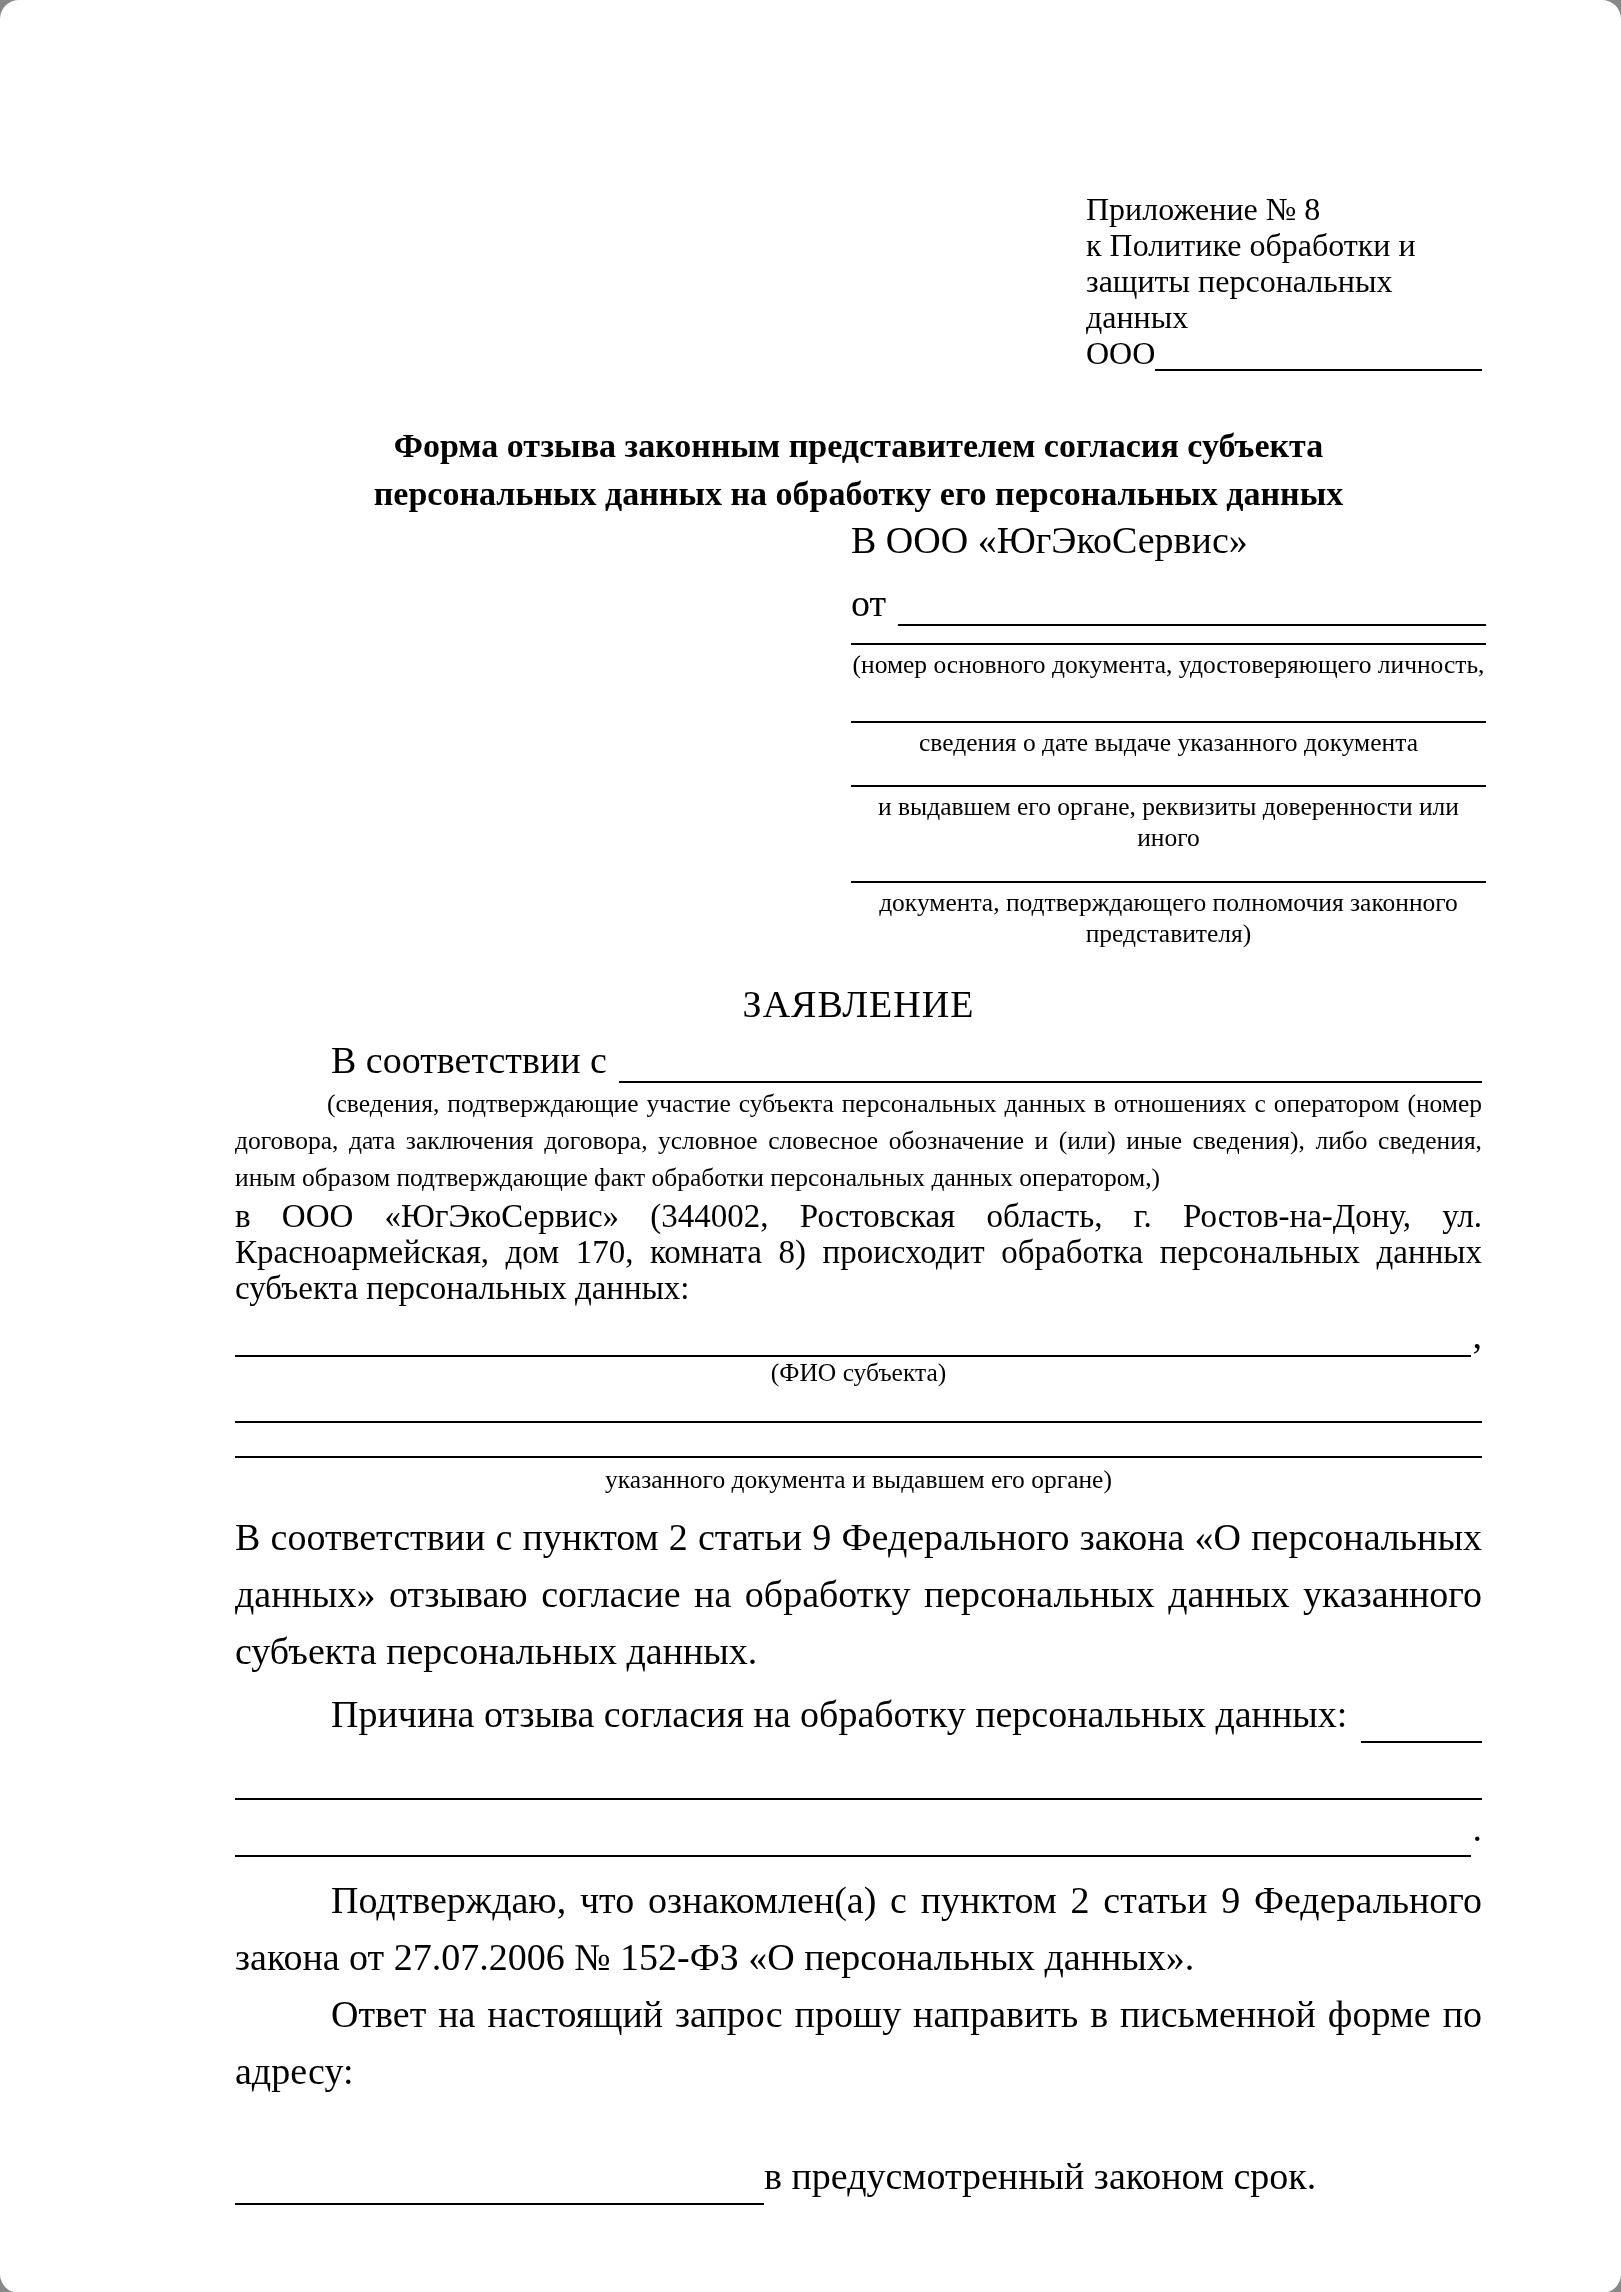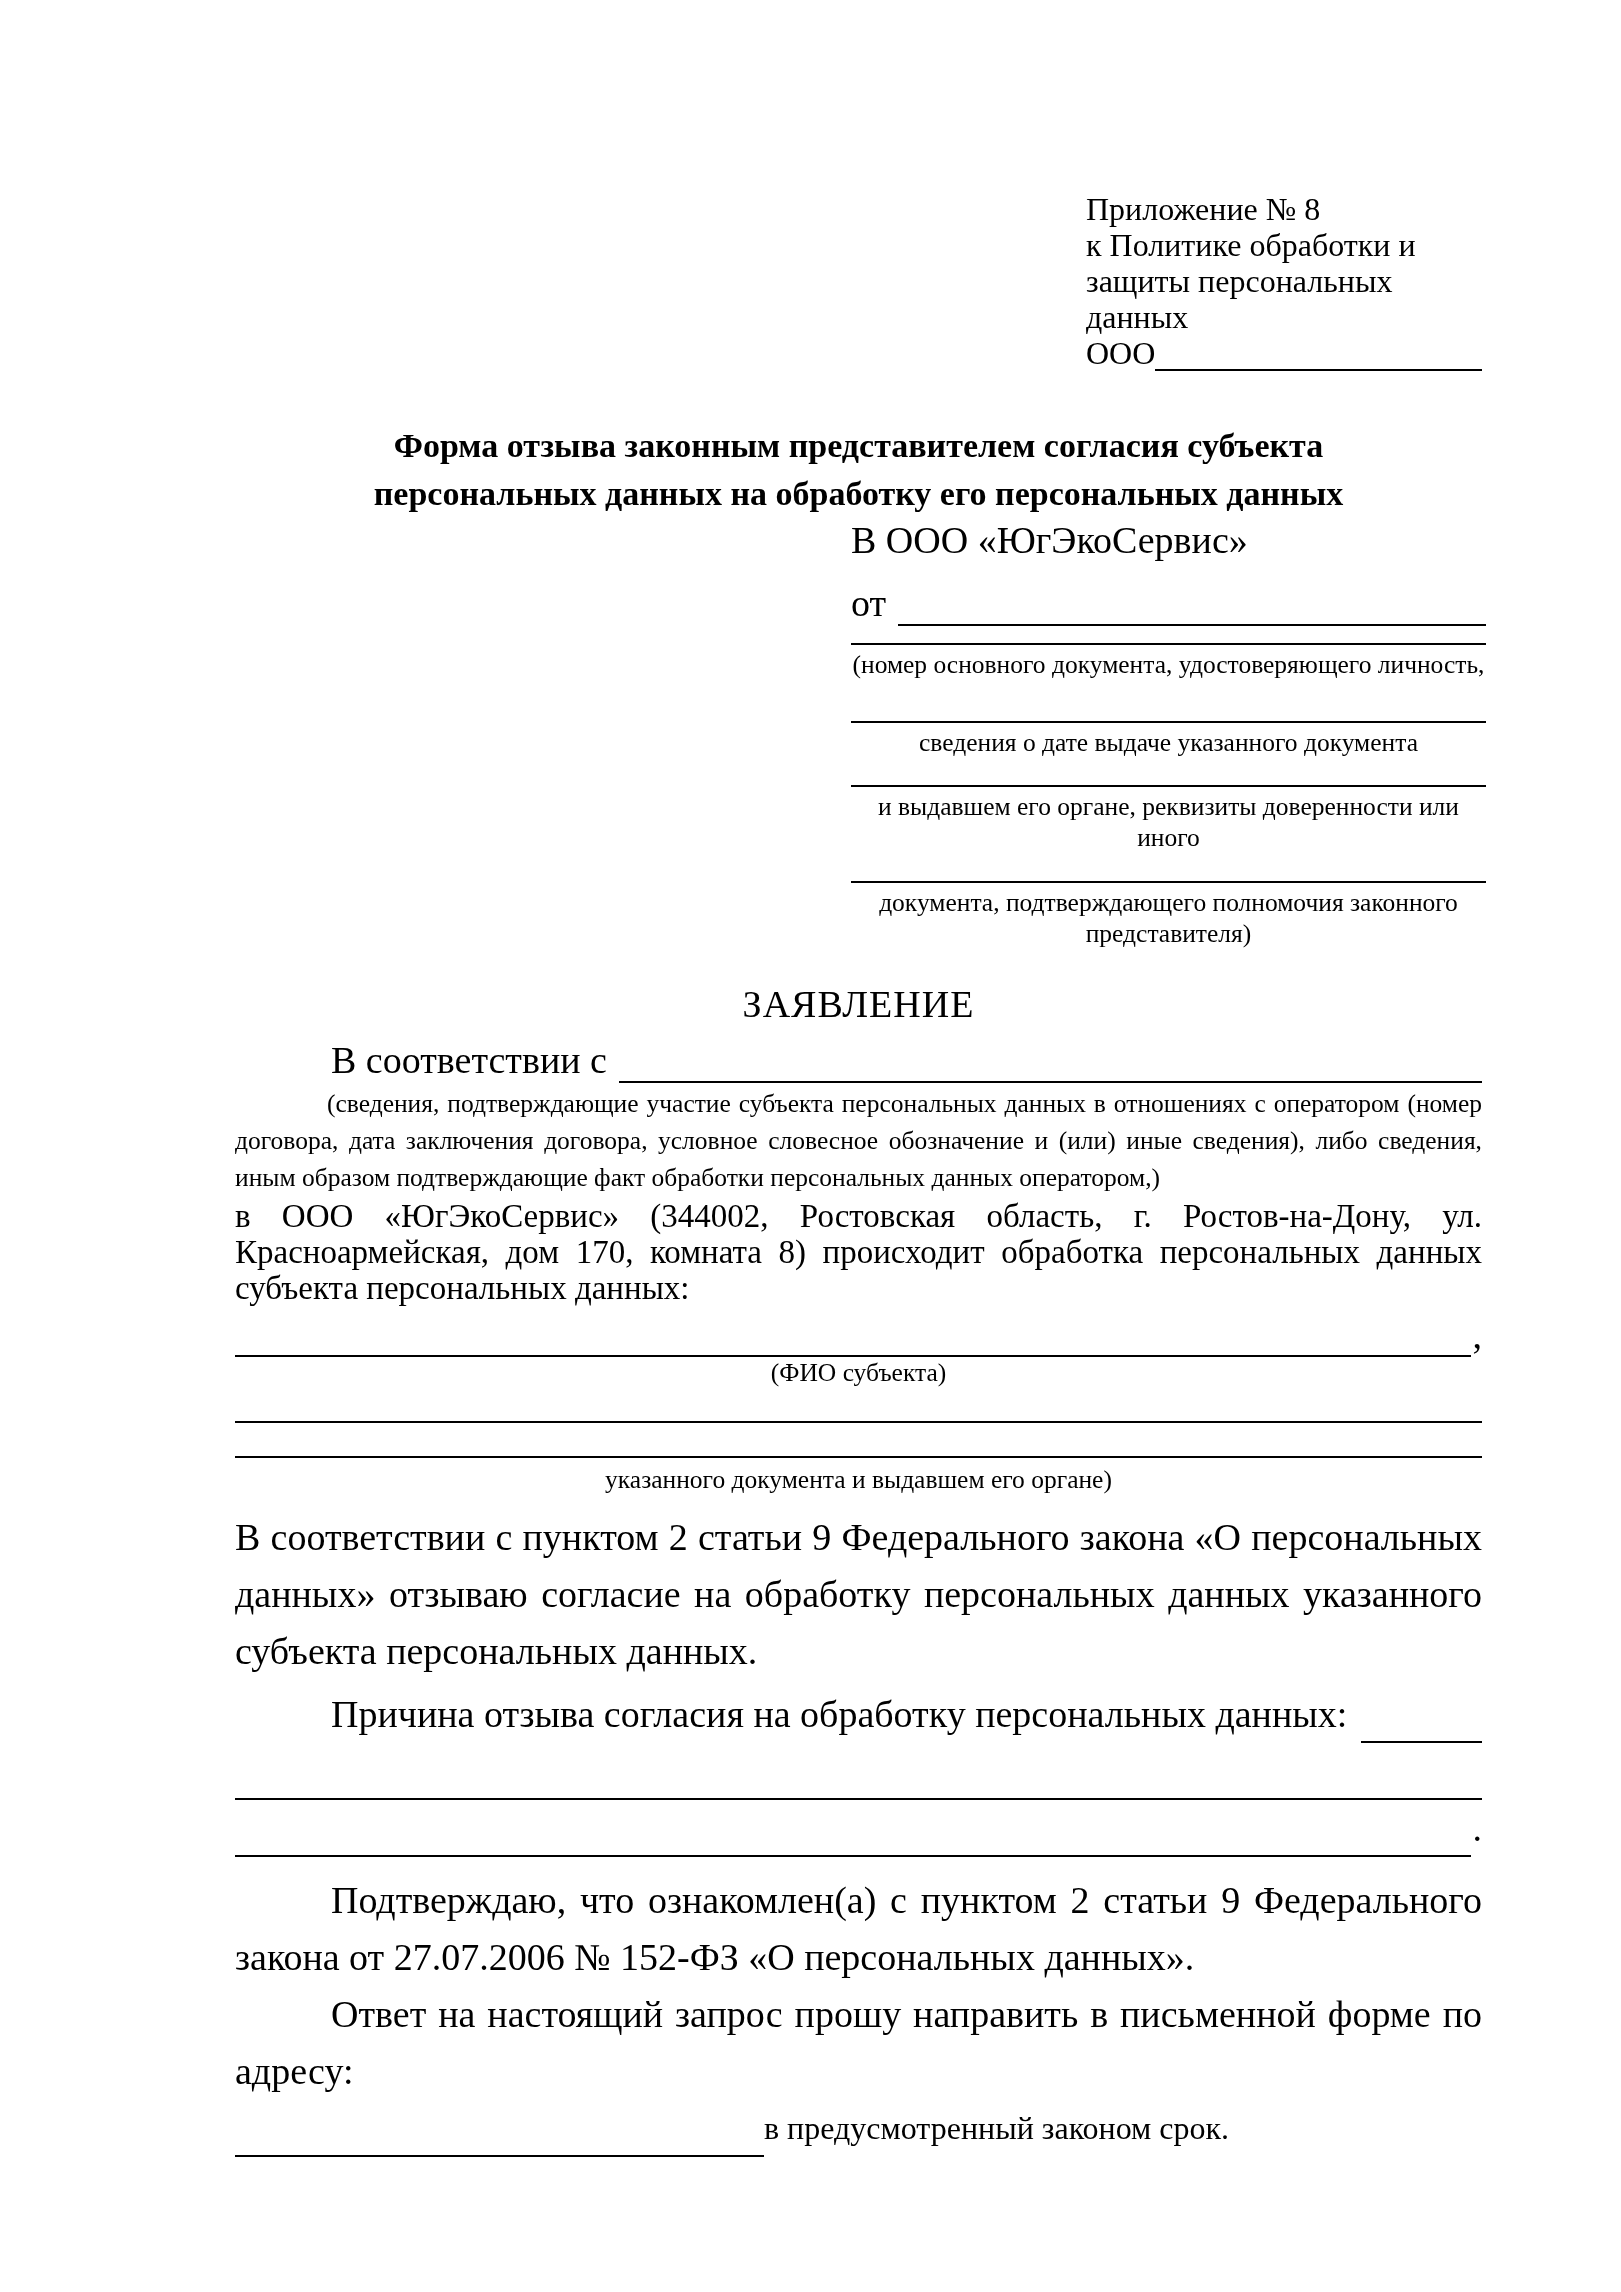--- a/index.html
+++ b/index.html
@@ -6,20 +6,21 @@
   .page{
     position:relative;
     width:1621px;height:2293px;
     margin:0 auto;
     background:#ffffff;
     color:#000;
     font-family:"Liberation Serif", "DejaVu Serif", serif;
     box-sizing:border-box;
     padding:191px 139px 8px 235px;
     overflow:hidden;
+    border-radius:19px;
   }
   
   .row{display:flex;align-items:flex-end;}
   .fill{flex:1 1 auto;border-bottom:2px solid #000;height:1.0em;}
   .uline{border-bottom:2px solid #000;height:0;}
   .cap{font-size:25.5px;line-height:31px;text-align:center;}
   
   .appendix{width:396px;margin-left:auto;font-size:32px;line-height:36px;}
   .appendix .row{align-items:flex-end;}
   .appendix .fill{height:0.55em;}
@@ -56,21 +57,21 @@
   .par{font-size:38px;line-height:57px;text-align:justify;}
   .withdrawal{margin-top:13.7px;}
   .reason-row{margin-top:5.9px;font-size:38px;line-height:57px;}
   .reason-row .label{margin-left:96px;}
   .reason-row .fill{margin-left:13.7px;height:0.7em;}
   .blank-row{font-size:38px;line-height:57px;height:57px;}
   .blank-row .fill{height:0.8em;}
   .blank-row .tail{padding-left:2px;}
   .confirm{margin-top:15.7px;text-indent:96px;}
   .response{text-indent:96px;}
-  .response-row{font-size:32px;line-height:57px;}
+  .response-row{font-size:38px;line-height:57px;margin-top:48px;}
   .response-row .lead{flex:0 0 529px;height:0.75em;border-bottom:2px solid #000;}
 </style>
 </head>
 <body>
 
 <div class="page">
 
   <div class="appendix">
     <div>Приложение № 8</div>
     <div>к Политике обработки и</div>

